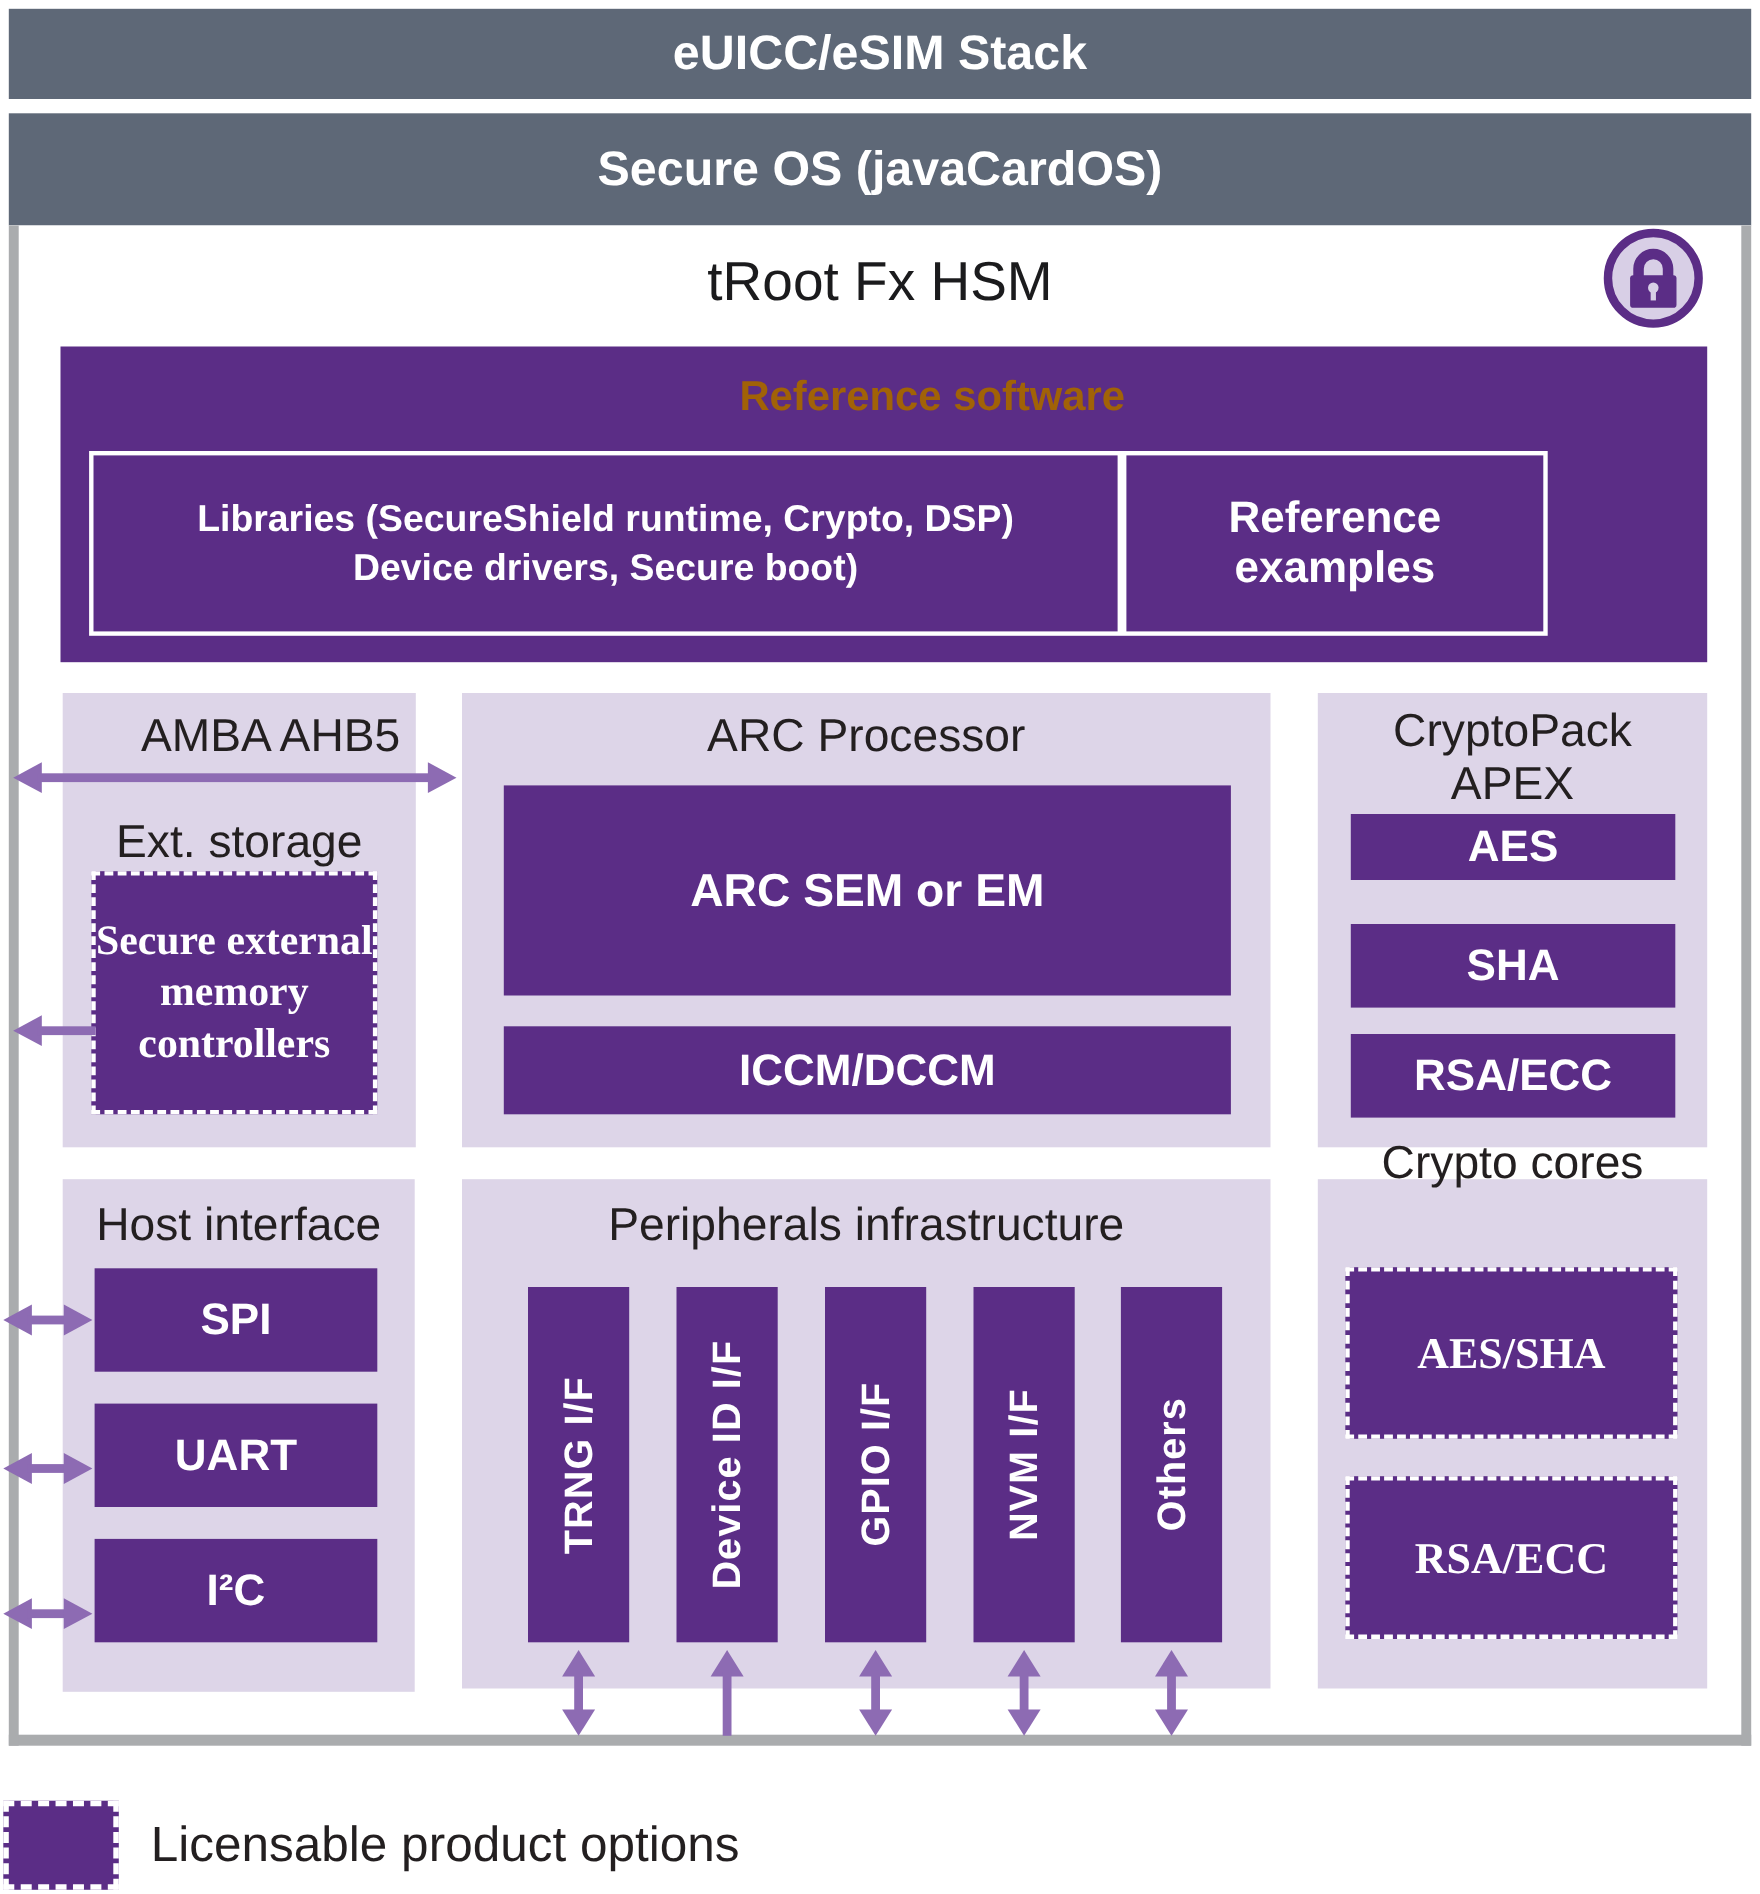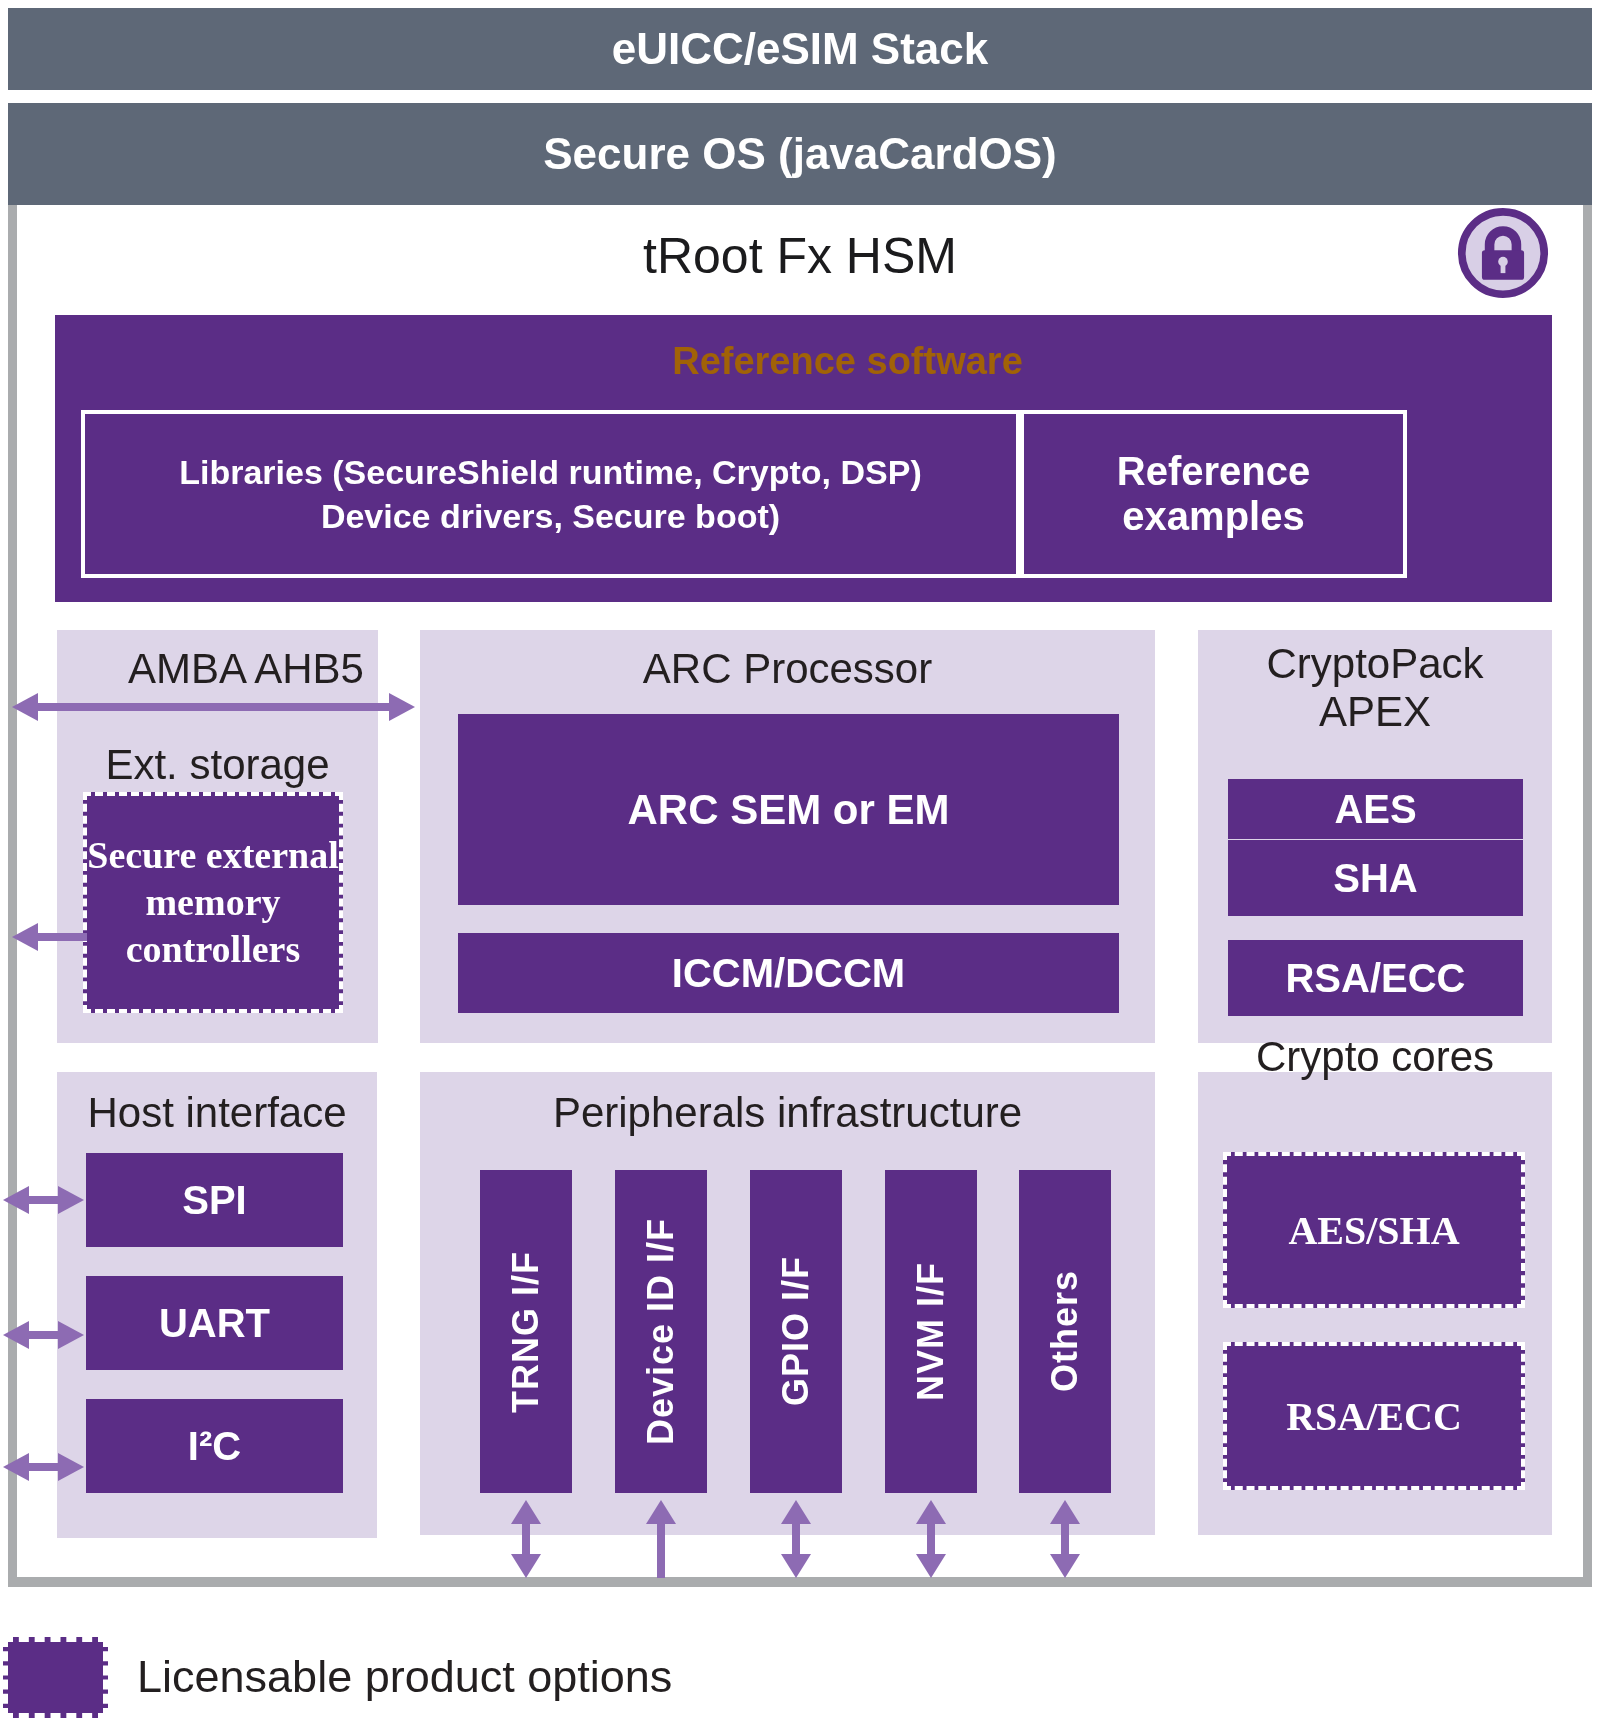--- a/index.html
+++ b/index.html
@@ -87,21 +87,21 @@
     <span class="sh"></span>
 </div>
 
 <div class="abs panel" style="left:420px;top:630px;width:735px;height:413px;"></div>
 <div class="abs ptitle" style="left:420px;top:646px;width:735px;">ARC Processor</div>
 <div class="abs pbox lbl42" style="left:458px;top:714px;width:661px;height:191px;">ARC SEM or EM</div>
 <div class="abs pbox lbl40" style="left:458px;top:933px;width:661px;height:80px;">ICCM/DCCM</div>
 
 <div class="abs panel" style="left:1198px;top:630px;width:354px;height:413px;"></div>
 <div class="abs ptitle" id="cp-title" style="left:1245px;top:640px;width:260px;">CryptoPack APEX</div>
-<div class="abs pbox lbl40" style="left:1228px;top:740px;width:295px;height:60px;margin-top:39px;">AES</div>
+<div class="abs pbox lbl40" style="left:1228px;top:740px;width:295px;height:60px;">AES</div>
 <div class="abs pbox lbl40" style="left:1228px;top:840px;width:295px;height:76px;">SHA</div>
 <div class="abs pbox lbl40" style="left:1228px;top:940px;width:295px;height:76px;">RSA/ECC</div>
 
 <div class="abs panel" style="left:57px;top:1072px;width:320px;height:466px;"></div>
 <div class="abs ptitle" style="left:57px;top:1090px;width:320px;">Host interface</div>
 <div class="abs pbox lbl40" style="left:86px;top:1153px;width:257px;height:94px;">SPI</div>
 <div class="abs pbox lbl40" style="left:86px;top:1276px;width:257px;height:94px;">UART</div>
 <div class="abs pbox lbl40" style="left:86px;top:1399px;width:257px;height:94px;">I²C</div>
 <div class="abs ah" style="left:3px;top:1186px;width:81px;height:28px;">
   <span class="hl"></span>

